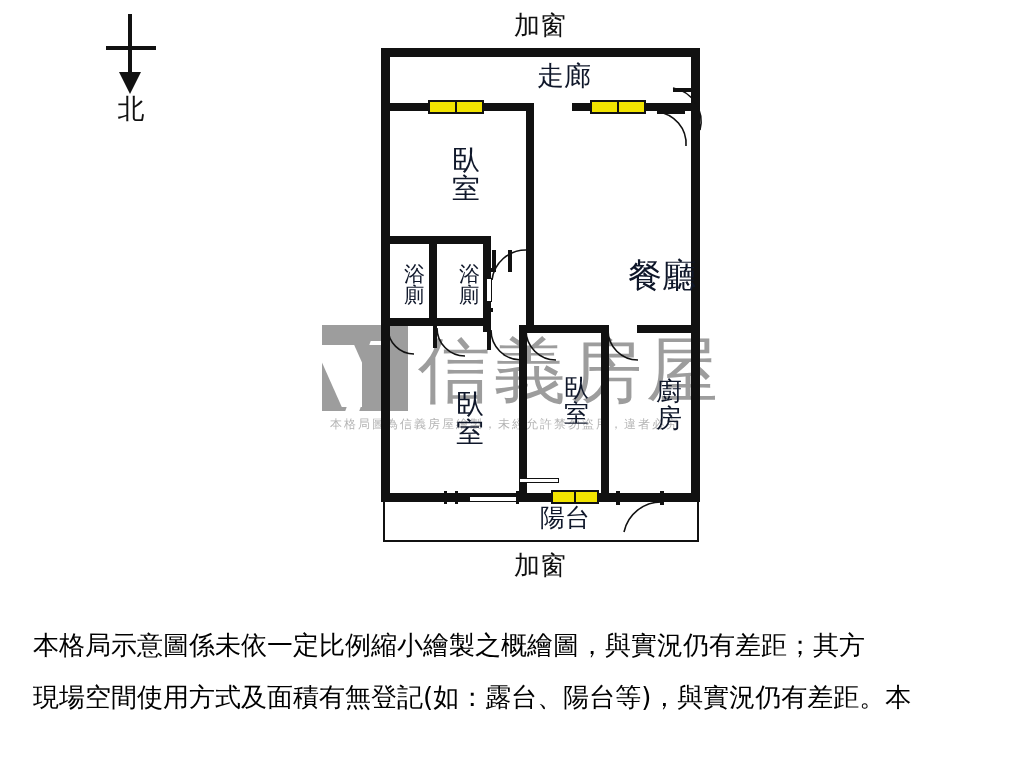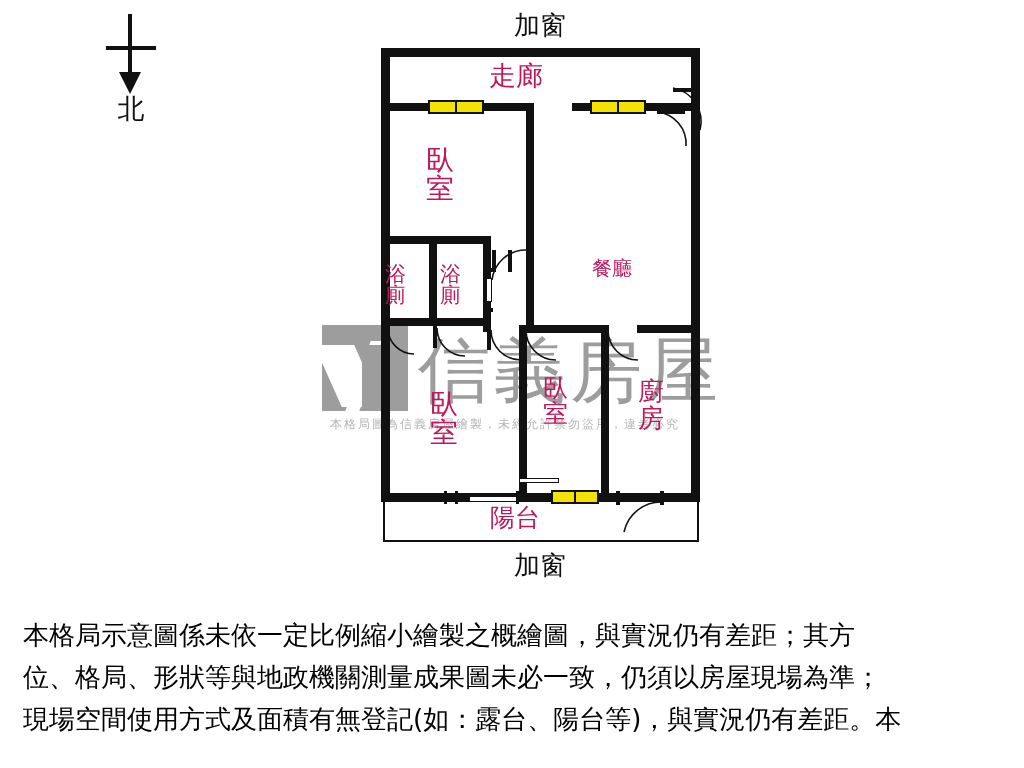--- a/index.html
+++ b/index.html
@@ -33,38 +33,38 @@
   .wm-logo span{position:absolute;left:36px;top:16px;width:14px;height:70px;background:#fff;
       transform:skewX(-20deg);}
   .wm-text{position:absolute;left:96px;top:4px;font-size:72px;line-height:82px;
       color:#9d9d9d;letter-spacing:4px;white-space:nowrap;font-family:"DejaVu Sans",sans-serif;}
   .wm-fine{position:absolute;left:8px;top:92px;font-size:12px;line-height:14px;color:#b5b5b5;
       white-space:nowrap;letter-spacing:2px;font-family:"DejaVu Sans",sans-serif;}
 
   
   .wall{position:absolute;background:#111;z-index:3;}
   .thin{position:absolute;background:#111;z-index:3;}
-  .room-label{position:absolute;z-index:4;color:#be185d;text-align:left;
+  .room-label{position:absolute;z-index:4;color:#0f172a;text-align:right;
       font-family:"DejaVu Sans",sans-serif;line-height:1.02;}
   .outside-label{position:absolute;z-index:4;color:#111;text-align:center;
       font-size:26px;font-family:"DejaVu Sans",sans-serif;}
   .win{position:absolute;z-index:5;background:#f2e400;border:2px solid #111;box-sizing:border-box;}
   .win:after{content:"";position:absolute;left:50%;top:0;width:2px;height:100%;
       background:#111;transform:translateX(-1px);}
   .door{position:absolute;z-index:4;}
   .door svg{display:block;overflow:visible;}
   .door path{fill:none;stroke:#111;stroke-width:1.6;}
   .leaf{position:absolute;background:#111;z-index:5;}
   .slider{position:absolute;z-index:5;border:1.5px solid #111;background:#fff;box-sizing:border-box;}
 
   
   .disclaimer{position:absolute;left:18px;top:612px;width:990px;z-index:6;
       font-size:26px;line-height:37px;color:#000;letter-spacing:0px;
       font-family:"DejaVu Sans",sans-serif;}
-  .disclaimer p{margin:5px;}
+  .disclaimer p{margin:15px;}
 </style>
 </head>
 <body>
 
 <div id="page">
 
   <div class="compass">
     <div class="vbar"></div>
     <div class="hbar"></div>
     <div class="arrow"></div>
@@ -200,34 +200,33 @@
         </svg>
     </div>
 
     <div class="leaf" style="left:444px;top:491px;width:3px;height:13px;"></div>
 
     <div class="room-label" style="left:489px;top:62px;width:102px;font-size:27px;">走廊</div>
 
     <div class="room-label" style="left:426px;top:146px;width:54px;font-size:28px;">臥室</div>
 
 
-    <div class="room-label" style="left:592px;top:258px;width:104px;font-size:20px;">餐廳</div>
+    <div class="room-label" style="left:592px;top:258px;width:104px;font-size:34px;">餐廳</div>
 
     <div class="room-label" style="left:385px;top:264px;width:40px;font-size:21px;">浴廁</div>
 
     <div class="room-label" style="left:440px;top:264px;width:40px;font-size:21px;">浴廁</div>
 
     <div class="room-label" style="left:430px;top:390px;width:54px;font-size:28px;">臥室</div>
 
     <div class="room-label" style="left:543px;top:375px;width:46px;font-size:25px;">臥室</div>
 
     <div class="room-label" style="left:638px;top:378px;width:44px;font-size:26px;">廚房</div>
 
     <div class="room-label" style="left:490px;top:505px;width:100px;font-size:25px;">陽台</div>
   </div>
 
   <div class="disclaimer">
     <p>本格局示意圖係未依一定比例縮小繪製之概繪圖，與實況仍有差距；其方</p>
-    <p>位、格局、形狀等與地政機關測量成果圖未必一致，仍須以房屋現場為準；</p>
     <p>現場空間使用方式及面積有無登記(如：露台、陽台等)，與實況仍有差距。本</p>
   </div>
 
 </div>
 
 </body></html>

